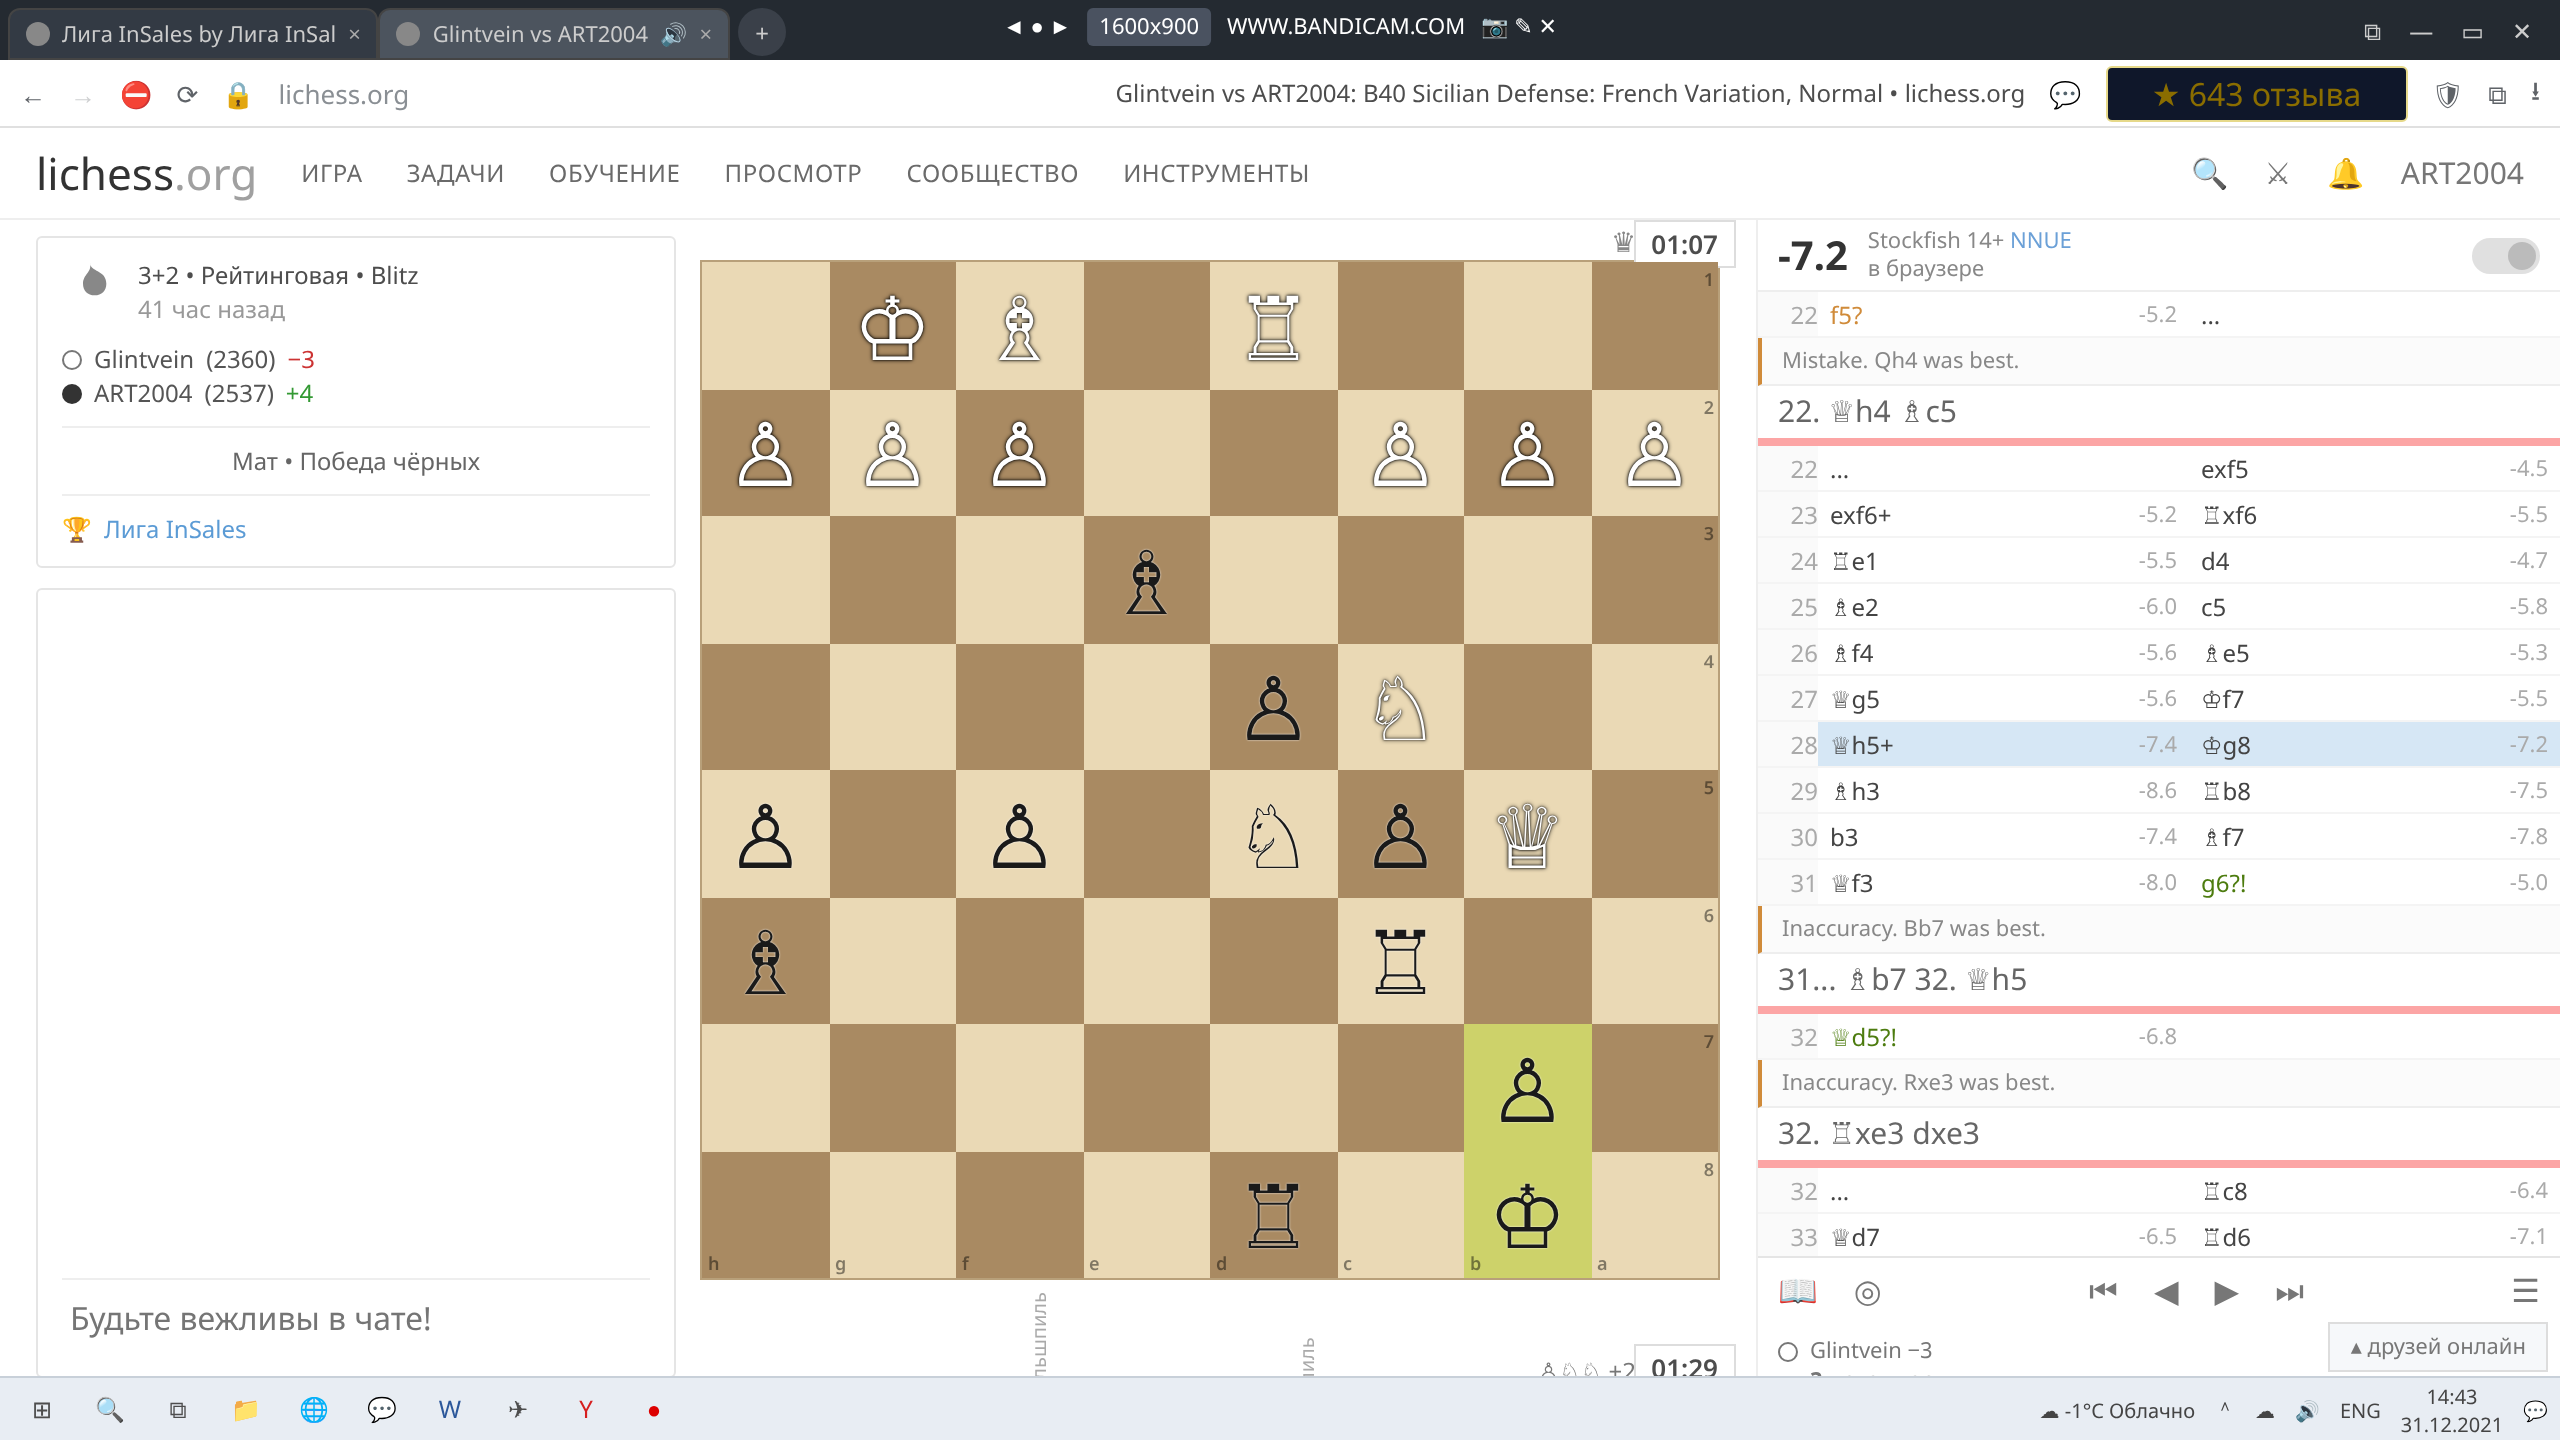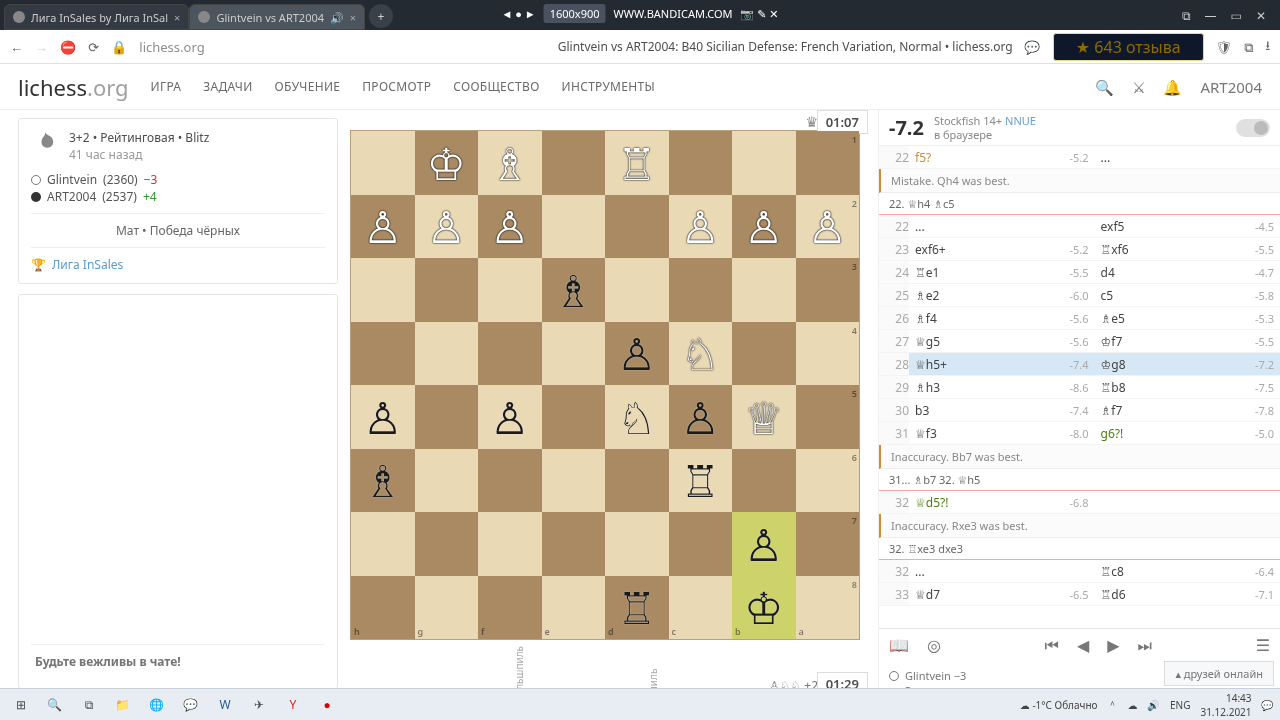--- a/index.html
+++ b/index.html
@@ -79,21 +79,21 @@
 .moves{flex:1;overflow:auto;font-size:12px}
 .mrow{display:flex;align-items:center;height:23px;border-bottom:1px solid #f4f4f4}
 .mrow.hlrow{background:#d6e7f5}
 .mno{width:30px;text-align:right;color:#aaa;background:#fafafa;height:100%;line-height:23px}
 .mcell{flex:1;display:flex;align-items:center;padding:0 6px;gap:4px}
 .mv{color:#444}
 .mv.orange{color:#d08b3a}
 .mv.blue{color:#4d7c0f}
 .ev{margin-left:auto;color:#aaa;font-size:11px}
 .anno{padding:4px 10px;font-size:11px;color:#888;background:#fbfbfb;border-bottom:1px solid #eee;border-left:2px solid #d08b3a}
-.var{padding:3px 10px;font-size:11px;color:#666;border-bottom:1px solid #fca5a5}
+.var{padding:3px 10px;font-size:15px;color:#666;border-bottom:4px solid #fca5a5}
 .ctrls{height:34px;border-top:1px solid #e5e5e5;display:flex;align-items:center;justify-content:space-between;padding:0 10px;color:#777;font-size:16px}
 .ctrls .grp{display:flex;gap:18px}
 .summary{padding:6px 10px;font-size:11px;color:#777;line-height:1.4}
 .sumline{display:flex;gap:6px;align-items:center}
 
 .taskbar{position:absolute;left:0;right:0;bottom:0;height:32px;background:#e8edf3;border-top:1px solid #c8d0d9;display:flex;align-items:center;padding:0 6px;gap:4px}
 .tb{width:30px;height:26px;display:flex;align-items:center;justify-content:center;border-radius:2px}
 .taskbar .spacer{flex:1}
 .tray{display:flex;gap:10px;align-items:center;font-size:10px;color:#444}
 .friends{position:absolute;right:6px;bottom:34px;background:#f6f8fa;border:1px solid #ddd;padding:4px 10px;font-size:11px;color:#777}
@@ -187,21 +187,21 @@
           <span class="diff-p">+4</span>
         </div>
       <div class="result">Мат • Победа чёрных</div>
       <div class="tourn">
           <span>🏆</span>
           <span>Лига InSales</span>
         </div>
     </div>
     <div class="card chatcard">
       <div class="chatbody"></div>
-      <div class="chatft"><input style="border: none; width: 100%; outline: none; font-size: 12px; color: rgb(102, 102, 102); font-weight: bold;" placeholder="Будьте вежливы в чате!"></div>
+      <div class="chatft"><input style="border: none; width: 100%; outline: none; font-size: 16px; color: rgb(102, 102, 102);" placeholder="Будьте вежливы в чате!"></div>
     </div>
     <div class="watchers">
         <span>👤</span>
         <span>1</span>
         <span>ART2004</span>
       </div>
   </div>
 
   <div class="center">
     <span class="crown">♛</span>
@@ -564,16 +564,16 @@
   <div class="tb">✈</div>
   <div class="tb" style="color:#d61f1f">Y</div>
   <div class="tb" style="color:#d00">●</div>
   <div class="spacer"></div>
   <div class="tray">
     <span>☁ <span>-1°C Облачно</span></span>
     <span>＾</span>
       <span>☁</span>
       <span>🔊</span>
       <span>ENG</span>
-    <span style="text-align:right"><span>14:43</span><br><span>31.12.2021</span></span>
+    <span style="text-align:center"><span>14:43</span><br><span>31.12.2021</span></span>
     <span>💬</span>
   </div>
 </div>
 
 </body></html>

